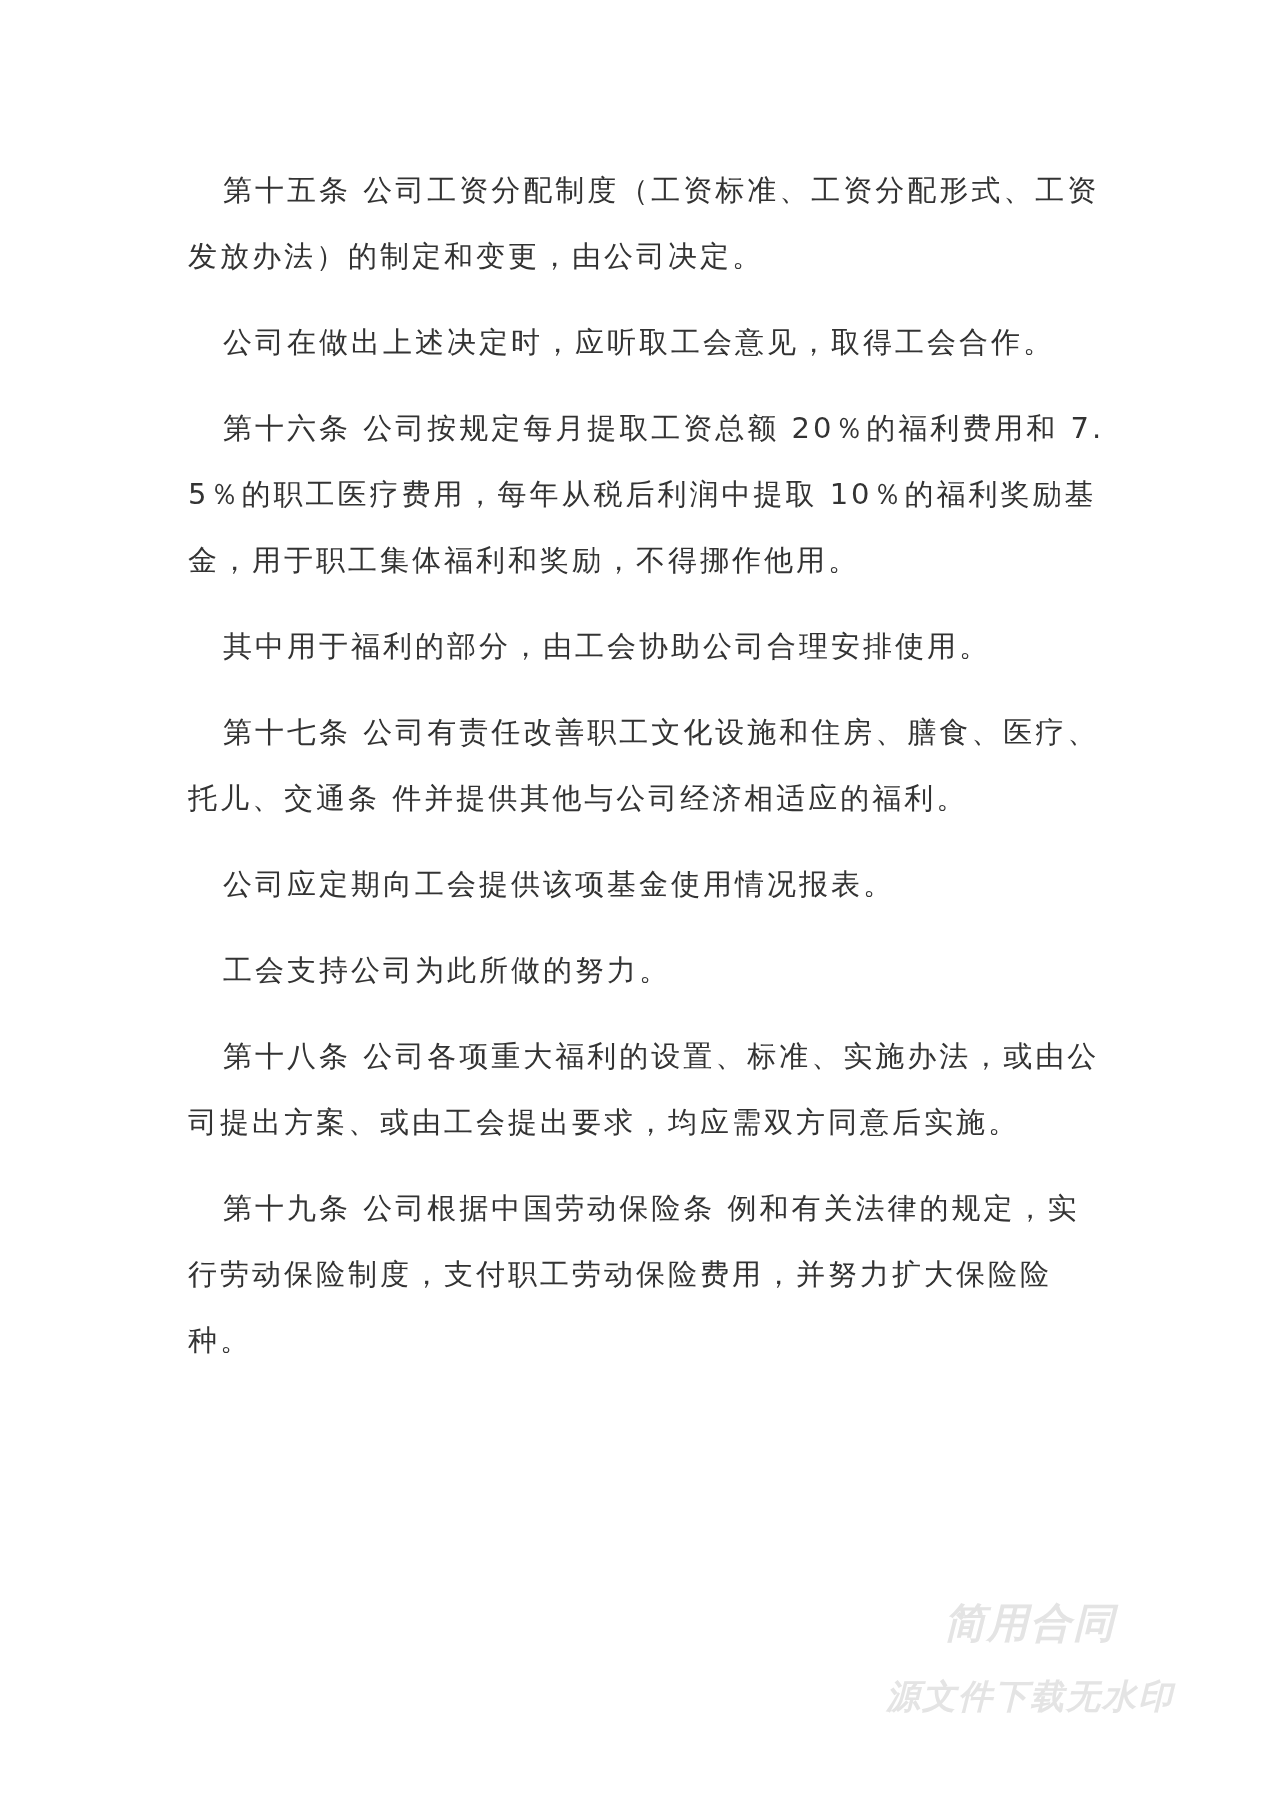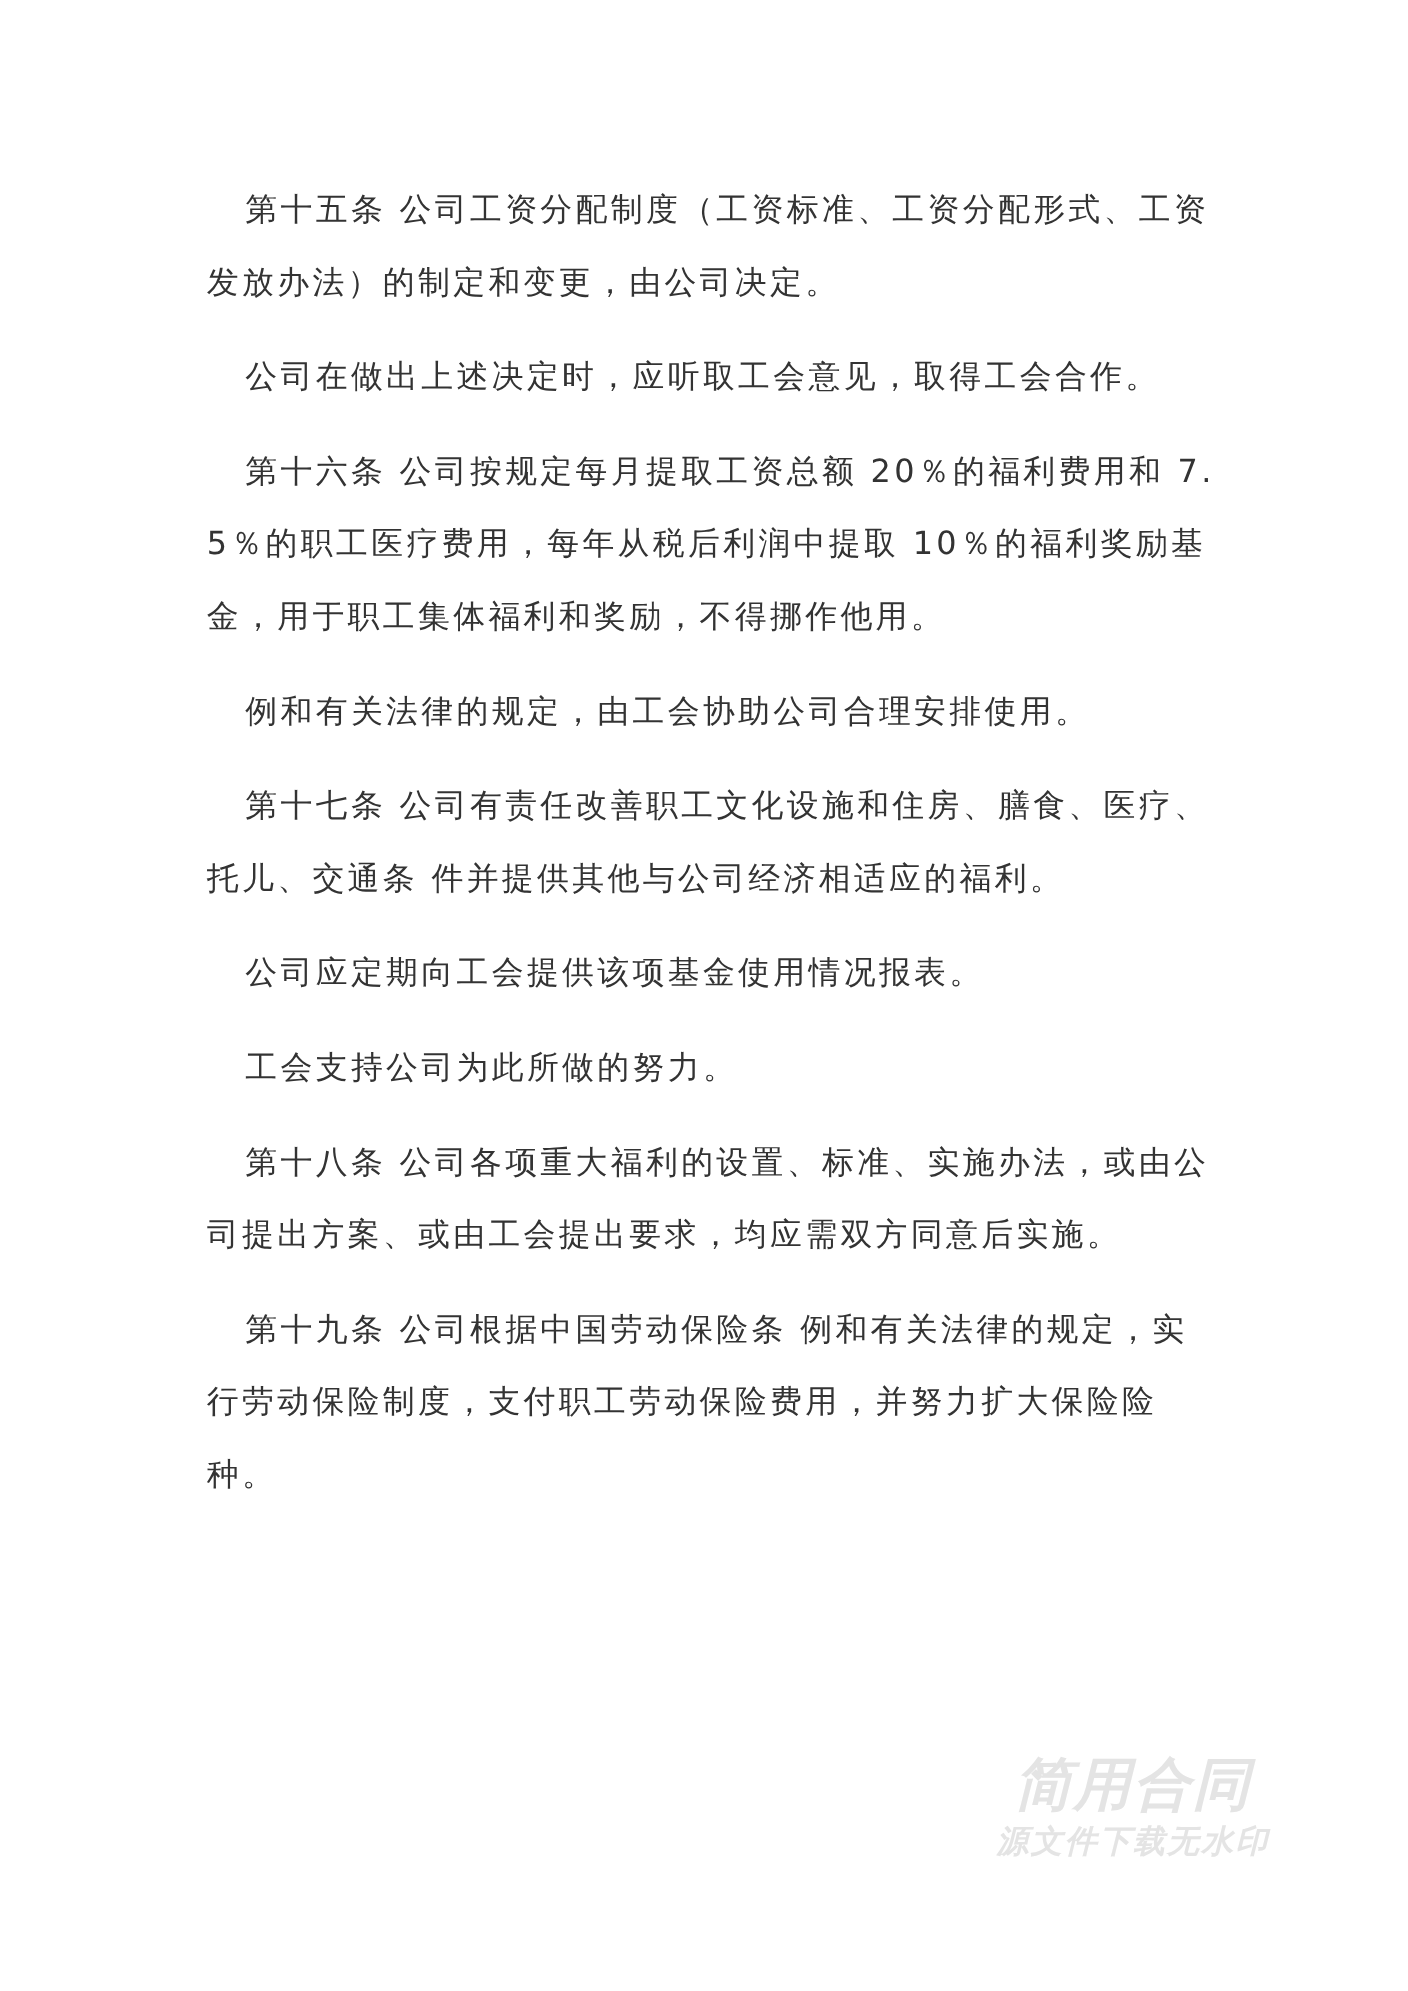--- a/index.html
+++ b/index.html
@@ -11,32 +11,32 @@
     font-size: 29px; line-height: 66px; color: #333333;
     letter-spacing: 3px;
   }
   .para { margin: 0 0 20px 0; text-indent: 35px; white-space: pre-wrap; word-break: break-all; }
   .para.heading { text-indent: 35px; }
   .watermark {
     position: absolute; left: 880px; top: 1590px; width: 300px;
     font-family: "DejaVu Sans", "Liberation Sans", sans-serif;
     color: #e4e4e4; font-weight: bold; font-style: italic; text-align: center;
   }
-  .wm-title { font-size: 52px; line-height: 66px; letter-spacing: 2px; }
-  .wm-sub { font-size: 29px; line-height: 36px; letter-spacing: 2px; margin-top: 0; font-style: italic; }
+  .wm-title { font-size: 41px; line-height: 66px; letter-spacing: 2px; }
+  .wm-sub { font-size: 34px; line-height: 36px; letter-spacing: 2px; margin-top: 22px; font-style: italic; }
 </style>
 </head>
 <body>
 
 <div class="page">
   <div class="content">
     <p class="para">第十五条 公司工资分配制度（工资标准、工资分配形式、工资发放办法）的制定和变更，由公司决定。</p>
     <p class="para">公司在做出上述决定时，应听取工会意见，取得工会合作。</p>
     <p class="para">第十六条 公司按规定每月提取工资总额 20％的福利费用和 7.5％的职工医疗费用，每年从税后利润中提取 10％的福利奖励基金，用于职工集体福利和奖励，不得挪作他用。</p>
-    <p class="para">例和有关法律的规定，由工会协助公司合理安排使用。</p>
+    <p class="para">其中用于福利的部分，由工会协助公司合理安排使用。</p>
     <p class="para">第十七条 公司有责任改善职工文化设施和住房、膳食、医疗、托儿、交通条 件并提供其他与公司经济相适应的福利。</p>
     <p class="para">公司应定期向工会提供该项基金使用情况报表。</p>
     <p class="para">工会支持公司为此所做的努力。</p>
     <p class="para">第十八条 公司各项重大福利的设置、标准、实施办法，或由公司提出方案、或由工会提出要求，均应需双方同意后实施。</p>
     <p class="para">第十九条 公司根据中国劳动保险条 例和有关法律的规定，实行劳动保险制度，支付职工劳动保险费用，并努力扩大保险险种。</p>
   </div>
 
   <div class="watermark">
     <div class="wm-title">简用合同</div>
     <div class="wm-sub">源文件下载无水印</div>

